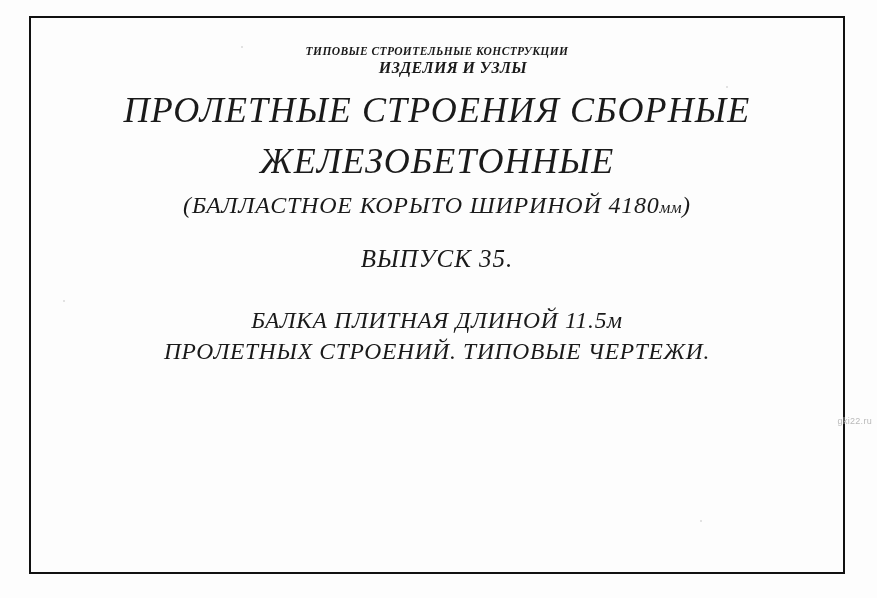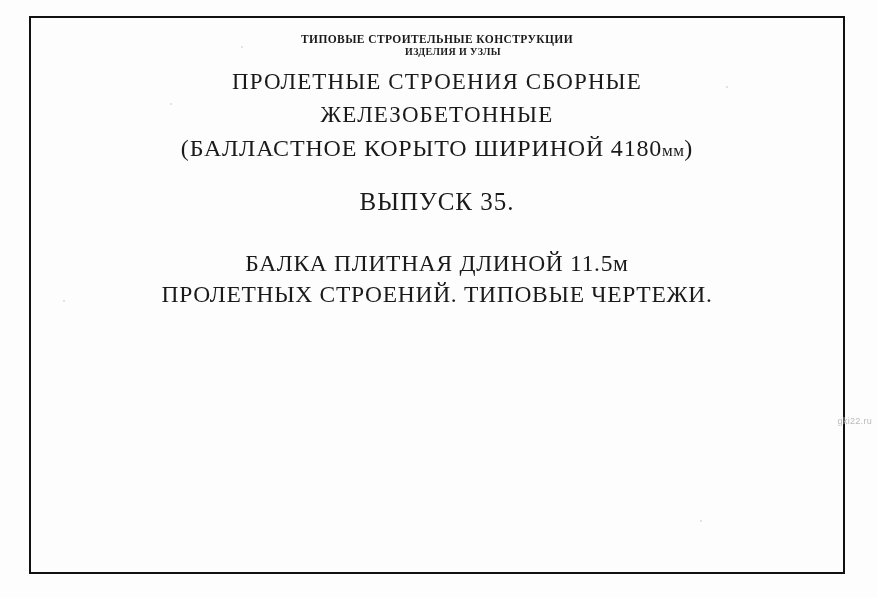--- a/index.html
+++ b/index.html
@@ -37,48 +37,49 @@
   #content {
     position: absolute;
     left: 29px;
     top: 16px;
     width: 816px;
     height: 558px;
     box-sizing: border-box;
     display: flex;
     flex-direction: column;
     align-items: center;
-    padding-top: 16px;
+    padding-top: 28px;
+    font-style: italic;
   }
   .hdr {
     font-family: "Liberation Serif", serif;
     font-weight: bold;
     font-size: 11.5px;
     letter-spacing: 0.4px;
     text-align: center;
     line-height: 1.25;
   }
   .hdr-line2 {
     font-family: "Liberation Serif", serif;
     font-weight: bold;
-    font-size: 10px;
+    font-size: 16px;
     letter-spacing: 0.4px;
     text-align: center;
     line-height: 1.25;
     margin-left: 32px;
   }
   .series {
     margin-top: 36px;
     font-size: 31px;
     letter-spacing: 1.2px;
     text-align: center;
     white-space: nowrap;
   }
   .title-line {
-    font-size: 23px;
+    font-size: 36px;
     letter-spacing: 1.1px;
     text-align: center;
     line-height: 1.42;
     white-space: nowrap;
   }
   .title-block {
     margin-top: 7px;
     display: flex;
     flex-direction: column;
     align-items: center;

